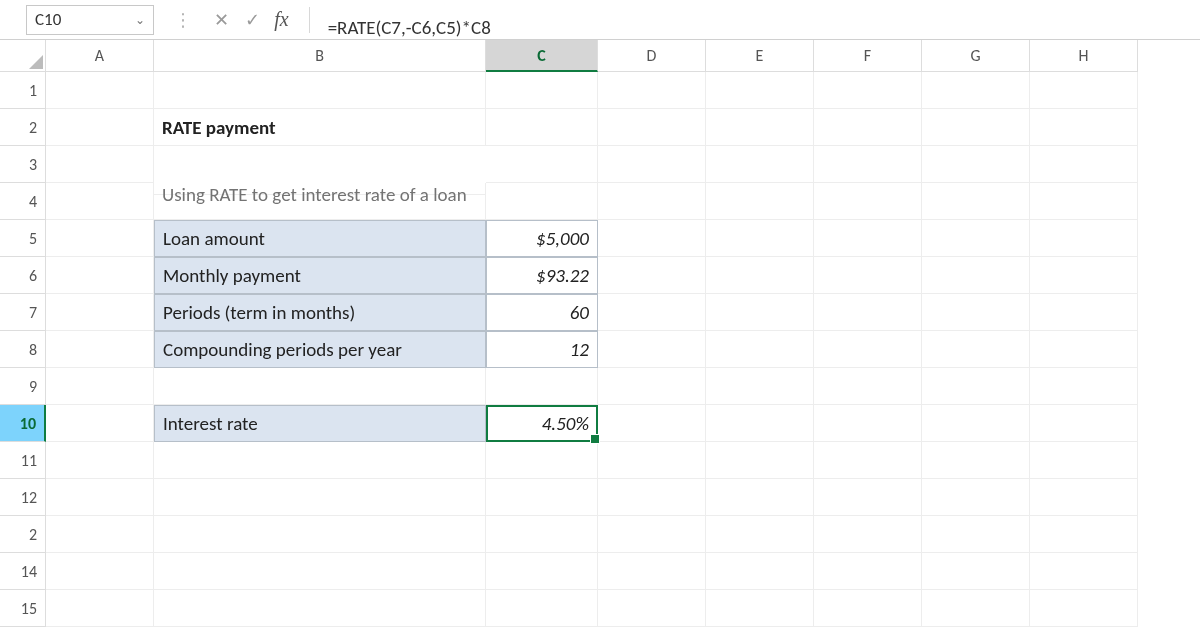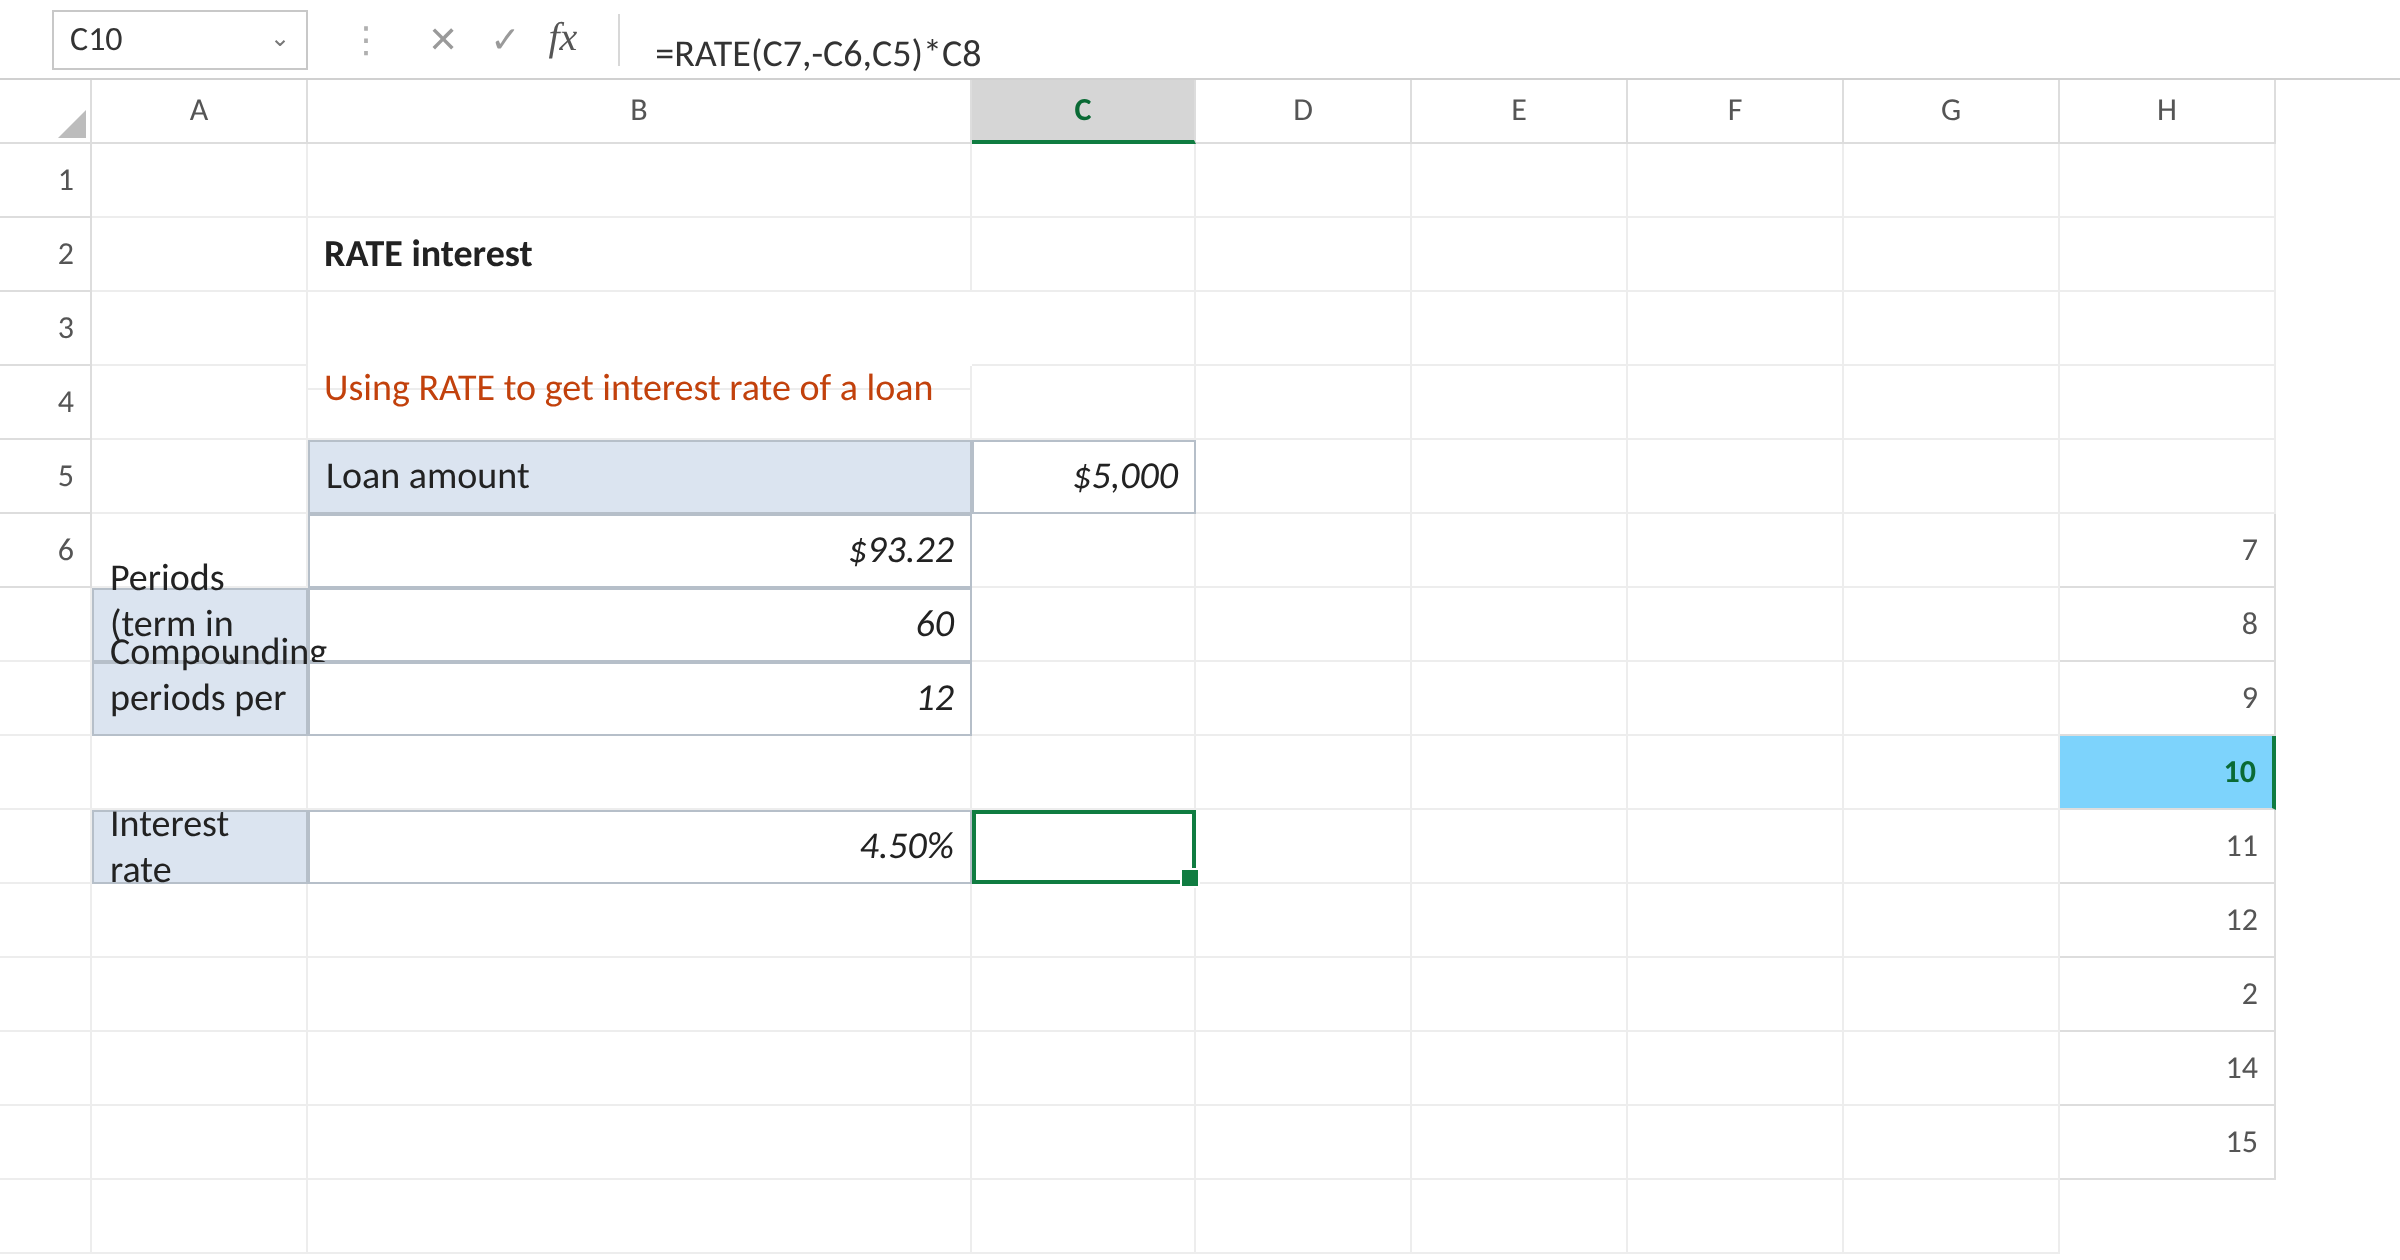--- a/index.html
+++ b/index.html
@@ -81,21 +81,21 @@
     border-bottom: 1px solid #ededed;
     font-size: 19px;
     color: #222;
     padding: 0 8px;
     display: flex; align-items: center;
     position: relative;
     background: #fff;
   }
   .cell.right { justify-content: flex-end; font-style: italic; }
   .cell.bold { font-weight: 700; }
-  .cell.gray { color: #c2410c; margin-top: 48px; }
+  .cell.gray { color: #737373; margin-top: 48px; }
 
   .bx { border: 1px solid #b6bfc9; }
   .bx.top { border-top: 1px solid #b6bfc9; }
   .bx.bot { border-bottom: 1px solid #b6bfc9; }
   .bx.lft { border-left: 1px solid #b6bfc9; }
   .bx.rgt { border-right: 1px solid #b6bfc9; }
   .labelcell { background: #dbe4f0; }
 
   
   .selwrap {
@@ -149,21 +149,21 @@
   <div class="cell"></div>
   <div class="cell"></div>
   <div class="cell"></div>
   <div class="cell"></div>
   <div class="cell"></div>
   <div class="cell"></div>
   <div class="cell"></div>
 
   <div class="rowhdr">2</div>
   <div class="cell"></div>
-  <div class="cell bold overflow">RATE interest</div>
+  <div class="cell bold overflow">RATE payment</div>
   <div class="cell"></div>
   <div class="cell"></div>
   <div class="cell"></div>
   <div class="cell"></div>
   <div class="cell"></div>
   <div class="cell"></div>
 
   <div class="rowhdr">3</div>
   <div class="cell"></div>
   <div class="cell gray overflow">Using RATE to get interest rate of a loan</div>
@@ -189,20 +189,21 @@
   <div class="cell labelcell bx lft top bot">Loan amount</div>
   <div class="cell right bx top bot rgt">$5,000</div>
   <div class="cell"></div>
   <div class="cell"></div>
   <div class="cell"></div>
   <div class="cell"></div>
   <div class="cell"></div>
 
   <div class="rowhdr">6</div>
   <div class="cell"></div>
+  <div class="cell labelcell bx lft bot">Monthly payment</div>
   <div class="cell right bx bot rgt">$93.22</div>
   <div class="cell"></div>
   <div class="cell"></div>
   <div class="cell"></div>
   <div class="cell"></div>
   <div class="cell"></div>
 
   <div class="rowhdr">7</div>
   <div class="cell"></div>
   <div class="cell labelcell bx lft bot">Periods (term in months)</div>

